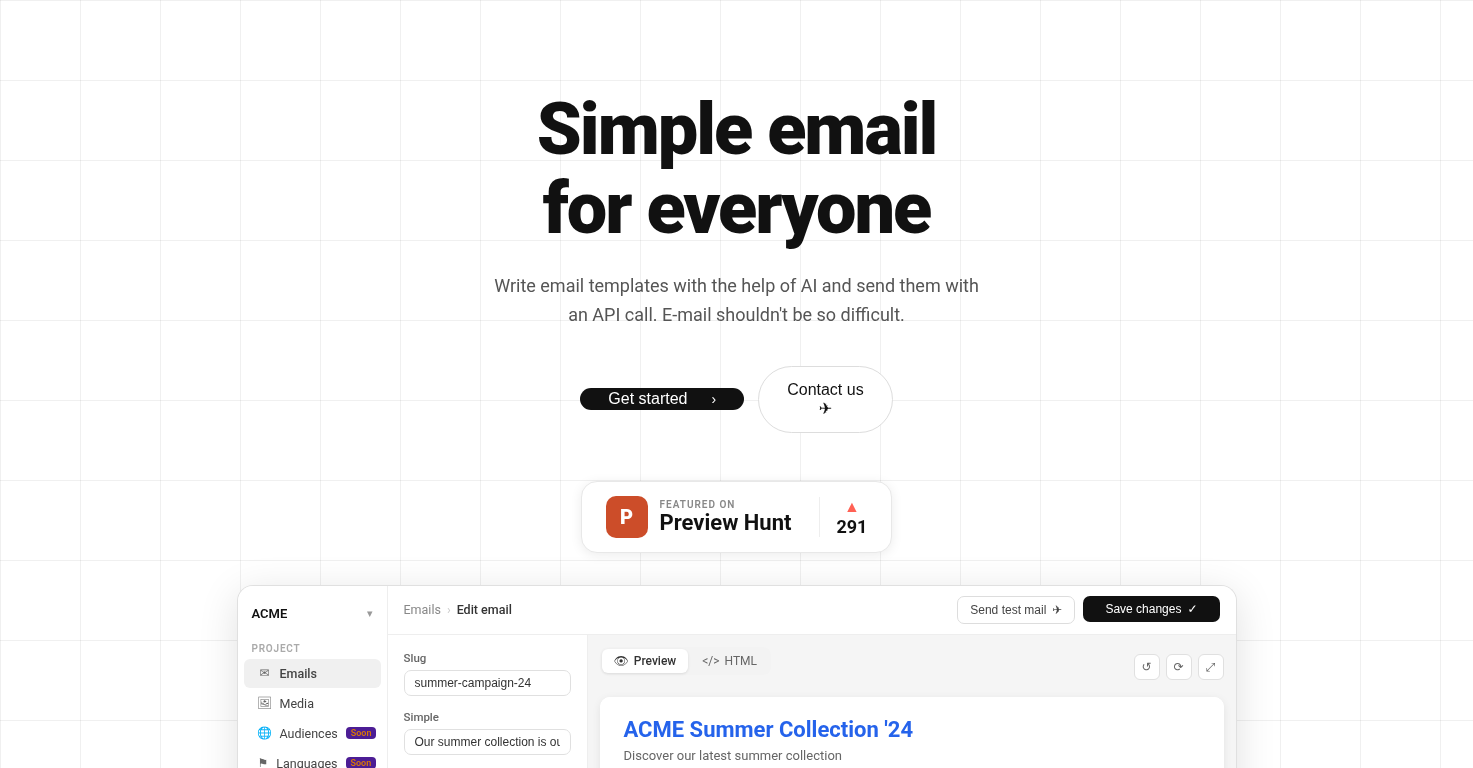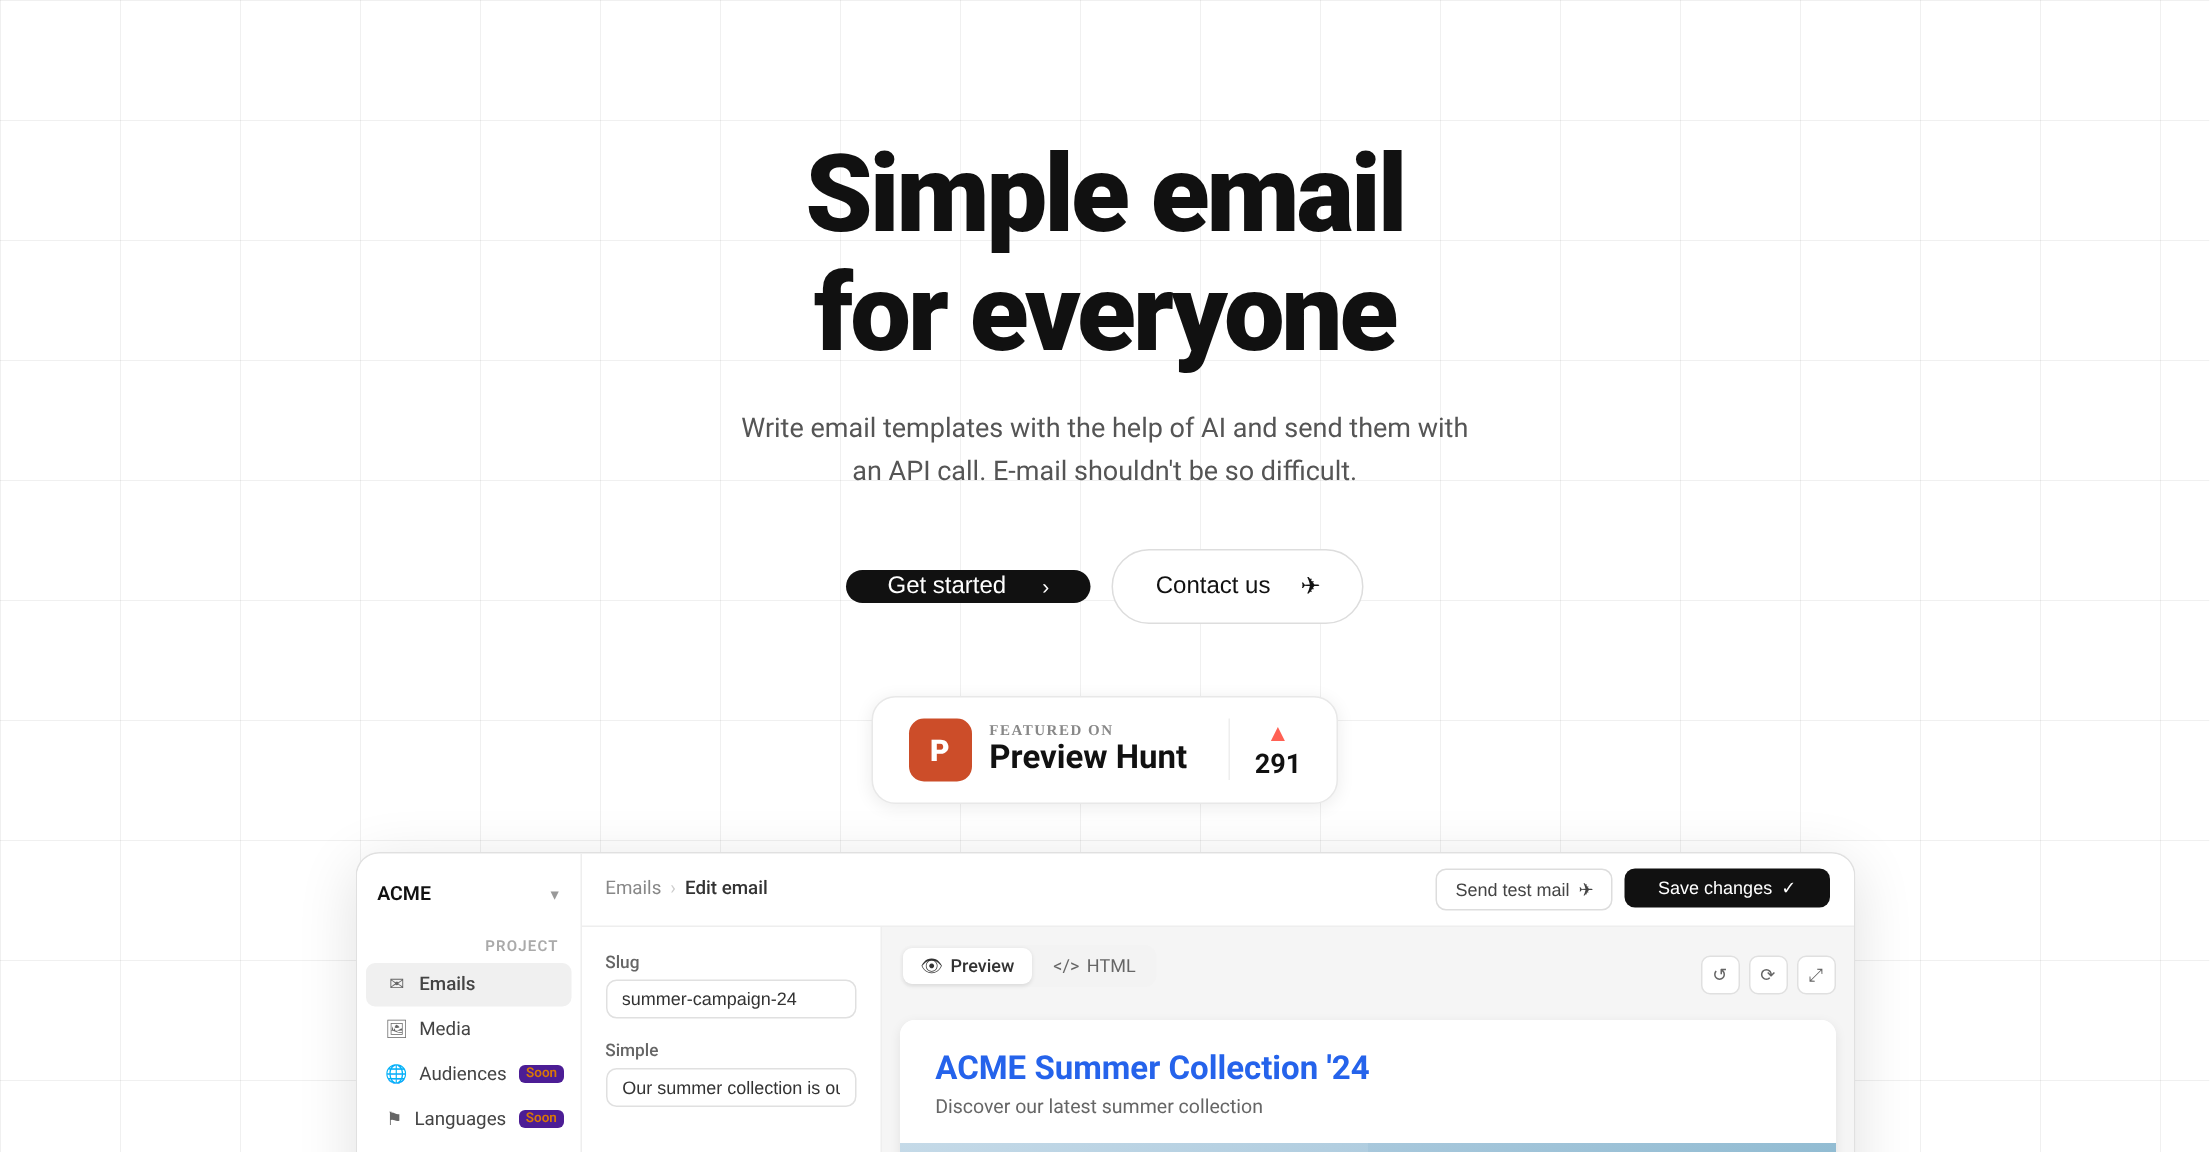--- a/index.html
+++ b/index.html
@@ -80,29 +80,30 @@
       cursor: pointer;
     }
 
     .btn-primary .arrow {
       font-size: 14px;
     }
 
     .btn-secondary {
       display: flex;
       align-items: center;
-      gap: 20px;
+      gap: 0;
       background: #ffffff;
       color: #111111;
       border: 1.5px solid #dddddd;
       border-radius: 999px;
       padding: 14px 28px;
       font-size: 16px;
       font-weight: 500;
       cursor: pointer;
+      flex-direction: column;
     }
 
     
     .ph-badge {
       display: flex;
       align-items: center;
       gap: 12px;
       background: #ffffff;
       border: 1.5px solid #e8e8e8;
       border-radius: 16px;
@@ -128,21 +129,20 @@
       display: flex;
       flex-direction: column;
     }
 
     .ph-featured {
       font-size: 10px;
       font-weight: 600;
       color: #888888;
       letter-spacing: 1px;
       text-transform: uppercase;
-      font-family: Liberation Serif, serif;
     }
 
     .ph-name {
       font-size: 22px;
       font-weight: 700;
       color: #111111;
     }
 
     .ph-count {
       display: flex;
@@ -211,21 +211,20 @@
       font-size: 11px;
     }
 
     .sidebar-section-label {
       font-size: 10px;
       font-weight: 600;
       color: #aaaaaa;
       text-transform: uppercase;
       letter-spacing: 0.8px;
       padding: 8px 14px 4px;
-      text-align: right;
     }
 
     .sidebar-item {
       display: flex;
       align-items: center;
       gap: 8px;
       padding: 7px 14px;
       font-size: 12.5px;
       color: #444444;
       cursor: pointer;

